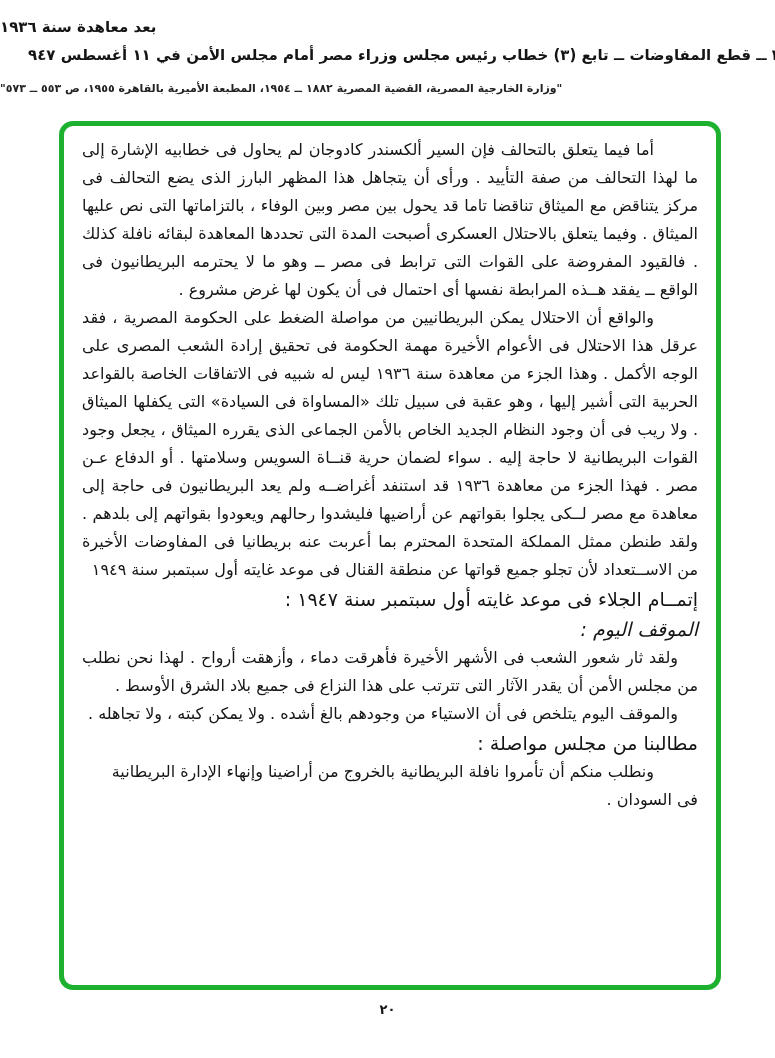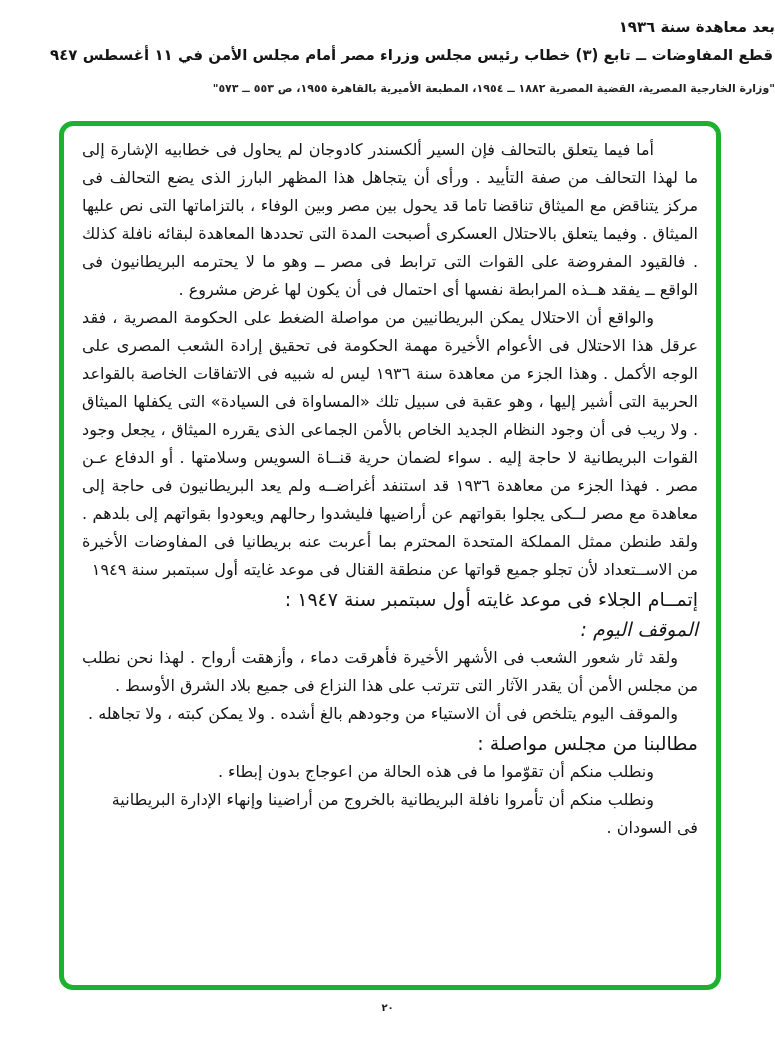--- a/index.html
+++ b/index.html
@@ -13,21 +13,21 @@
     position: relative;
     width: 775px;
     height: 1058px;
     background: #ffffff;
     overflow: hidden;
   }
   .hdr {
     position: absolute;
     left: 0;
     width: 775px;
-    text-align: right;
+    text-align: left;
     direction: rtl;
     font-weight: bold;
   }
   .era-title   { top: 18px;  font-size: 15px; letter-spacing: 0.5px; }
   .doc-title   { top: 46px;  font-size: 15px; padding: 0 28px; }
   .source-cite { top: 82px;  font-size: 11px; color: #222; }
 
   .annotation-box {
     position: absolute;
     left: 59px;
@@ -63,21 +63,21 @@
   .line-left {
     text-align: right;
     text-indent: 0 !important;
   }
   .page-number {
     position: absolute;
     left: 0;
     top: 1002px;
     width: 775px;
     text-align: center;
-    font-size: 10px;
+    font-size: 13px;
     font-weight: bold;
   }
 </style>
 </head>
 <body>
 
 <div class="page">
 
   <div class="hdr era-title">بعد معاهدة سنة ١٩٣٦</div>
 
@@ -95,21 +95,20 @@
 
 
     <h3 class="sec-head head-today">الموقف اليوم :</h3>
 
     <p class="para-noind">ولقد ثار شعور الشعب فى الأشهر الأخيرة فأهرقت دماء ، وأزهقت أرواح . لهذا نحن نطلب من مجلس الأمن أن يقدر الآثار التى تترتب على هذا النزاع فى جميع بلاد الشرق الأوسط .</p>
 
     <p class="para-noind">والموقف اليوم يتلخص فى أن الاستياء من وجودهم بالغ أشده . ولا يمكن كبته ، ولا تجاهله .</p>
 
     <h3 class="sec-head head-demands">مطالبنا من مجلس مواصلة :</h3>
 
-    <p class="para">ونطلب منكم أن تقوّموا ما فى هذه الحالة من اعوجاج بدون إبطاء .</p>
 
     <div>
       <div class="l para">ونطلب منكم أن تأمروا نافلة البريطانية بالخروج من أراضينا وإنهاء الإدارة البريطانية</div>
       <div class="l line-left">فى السودان .</div>
     </div>
 
   </div>
 
   <div class="page-number">٢٠</div>
 

